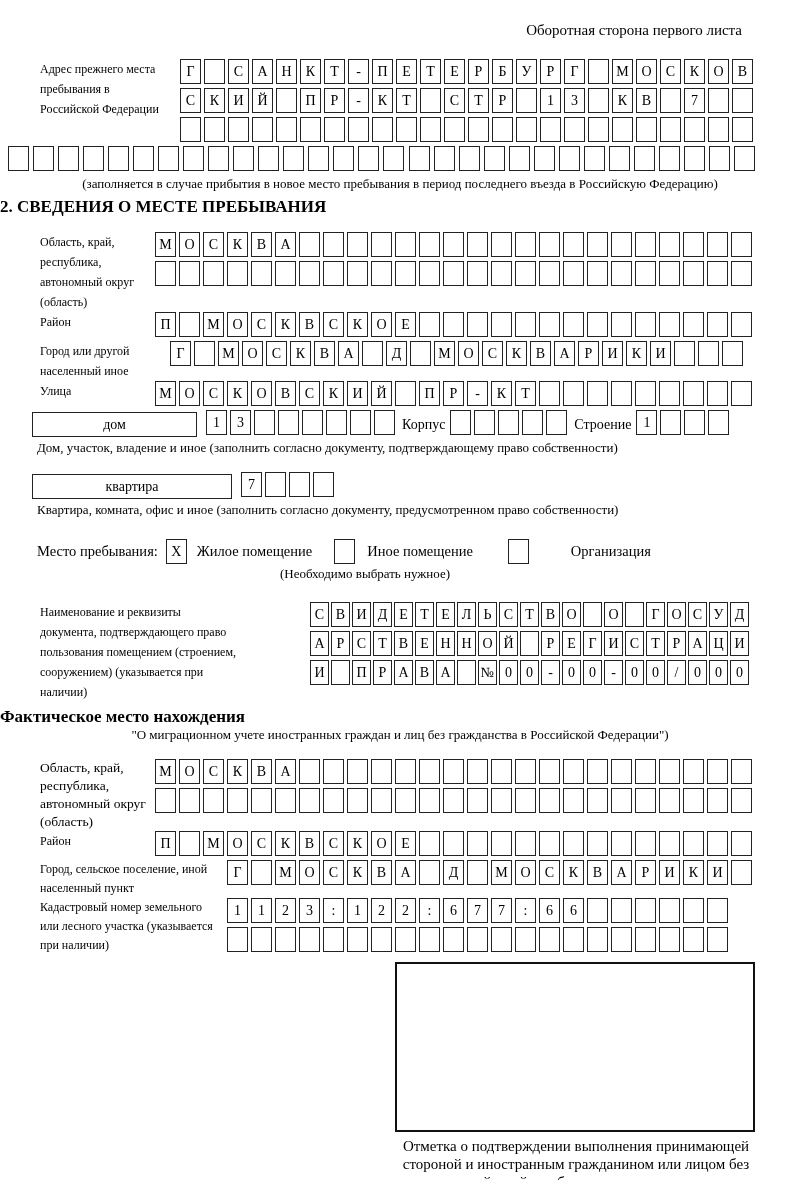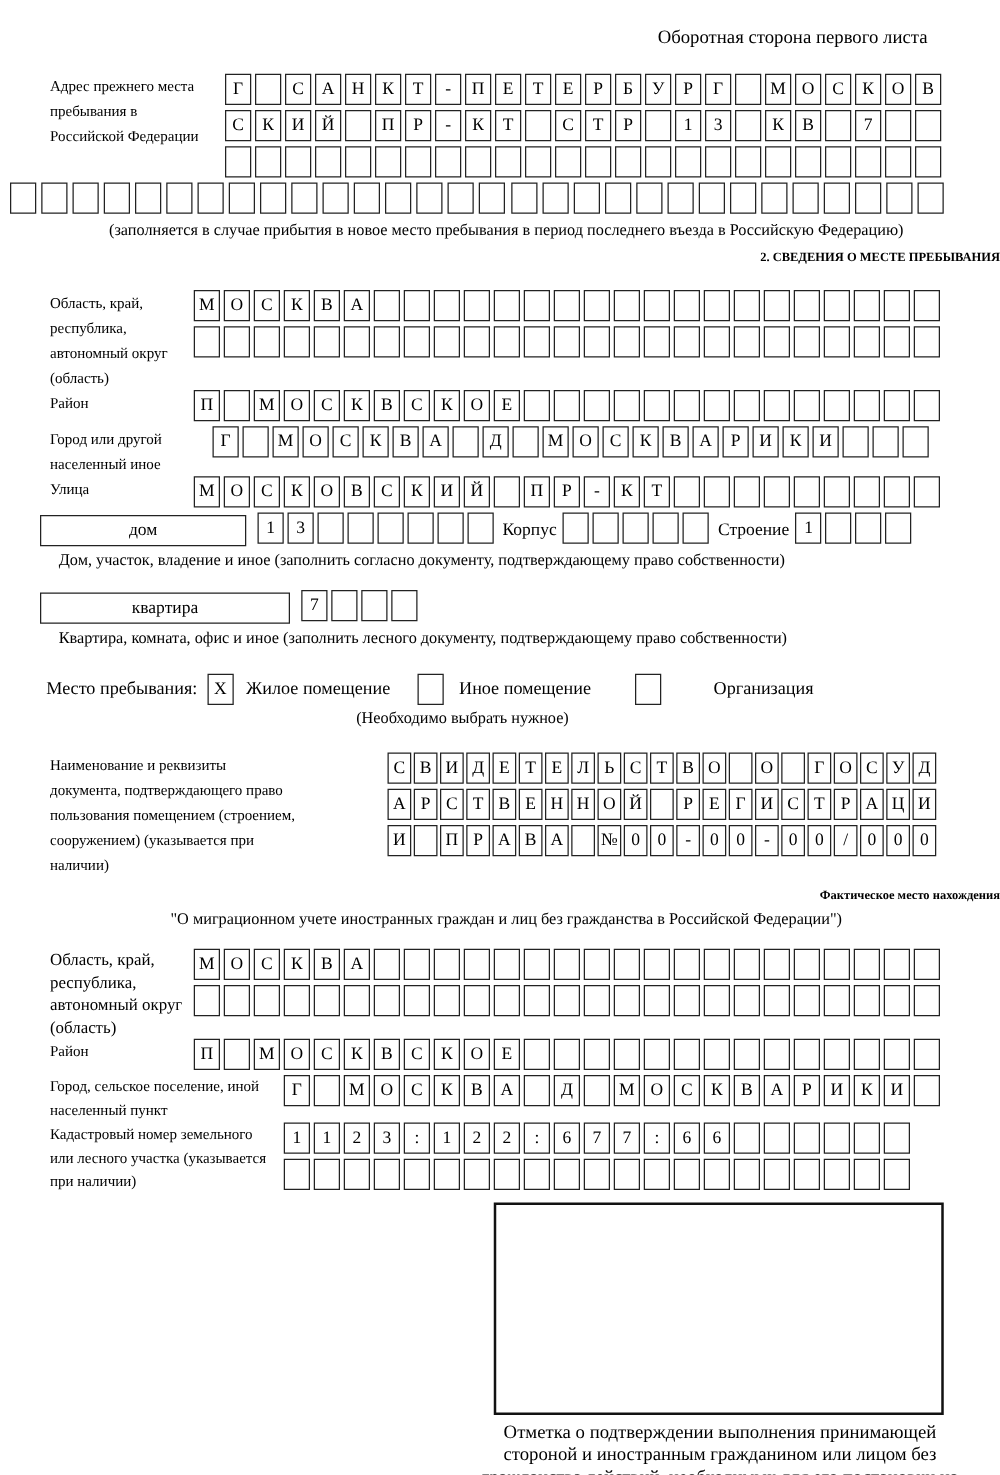--- a/index.html
+++ b/index.html
@@ -20,22 +20,22 @@
   .rows { display:flex; flex-direction:column; }
 
   .boxrow { display:flex; gap:3px; margin-bottom:4px; }
   .boxrow.sm { gap:2px; }
   .boxrow.spread { justify-content:space-between; gap:0; }
   .box { flex:0 0 auto; width:21px; height:25px; border:1.5px solid #222;
          display:flex; align-items:center; justify-content:center;
          font-size:14px; line-height:1; }
   .sm .box { width:19px; }
 
-  .caption { text-align:center; font-size:13px; line-height:17px;padding-left:10px; }
-  .h-sec { text-align:right; font-size:10px; font-weight:bold; line-height:19px; margin-top:5px; }
+  .caption { text-align:center; font-size:13px; line-height:17px; }
+  .h-sec { text-align:left; font-size:17px; font-weight:bold; line-height:19px; margin-top:5px; }
 
   .house-row { display:flex; align-items:center; margin-left:32px; }
   .wbox { border:1.5px solid #222; height:25px; display:flex; align-items:center;
           justify-content:center; font-size:14px; flex:0 0 auto; }
   .wbox.w165 { width:165px; margin-right:9px; }
   .wbox.w200 { width:200px; margin-right:9px; }
   .inline-lab { font-size:14px; line-height:25px; margin:0 5px 0 7px; white-space:nowrap; }
   .note-left { text-align:left; margin-left:37px; margin-right:20px; }
 
   .chk-row { display:flex; align-items:center; margin-left:37px; height:27px; }
@@ -364,21 +364,21 @@
 
   <div class="house-row mt4">
     <div class="wbox w200">квартира</div>
     <div class="boxrow">
         <div class="box">7</div>
         <div class="box"></div>
         <div class="box"></div>
         <div class="box"></div>
       </div>
   </div>
-  <div class="caption note-left">Квартира, комната, офис и иное (заполнить лесного документу, подтверждающему право собственности)</div>
+  <div class="caption note-left">Квартира, комната, офис и иное (заполнить согласно документу, предусмотренном право собственности)</div>
 
   <div class="chk-row mt2">
     <span class="chk-label">Место пребывания:</span>
     <span class="chk-box ml8">X</span>
     <span class="chk-opt ml10">Жилое помещение</span>
     <span class="chk-box ml22"></span>
     <span class="chk-opt ml12">Иное помещение</span>
     <span class="chk-box ml35"></span>
     <span class="chk-opt ml42">Организация</span>
   </div>

